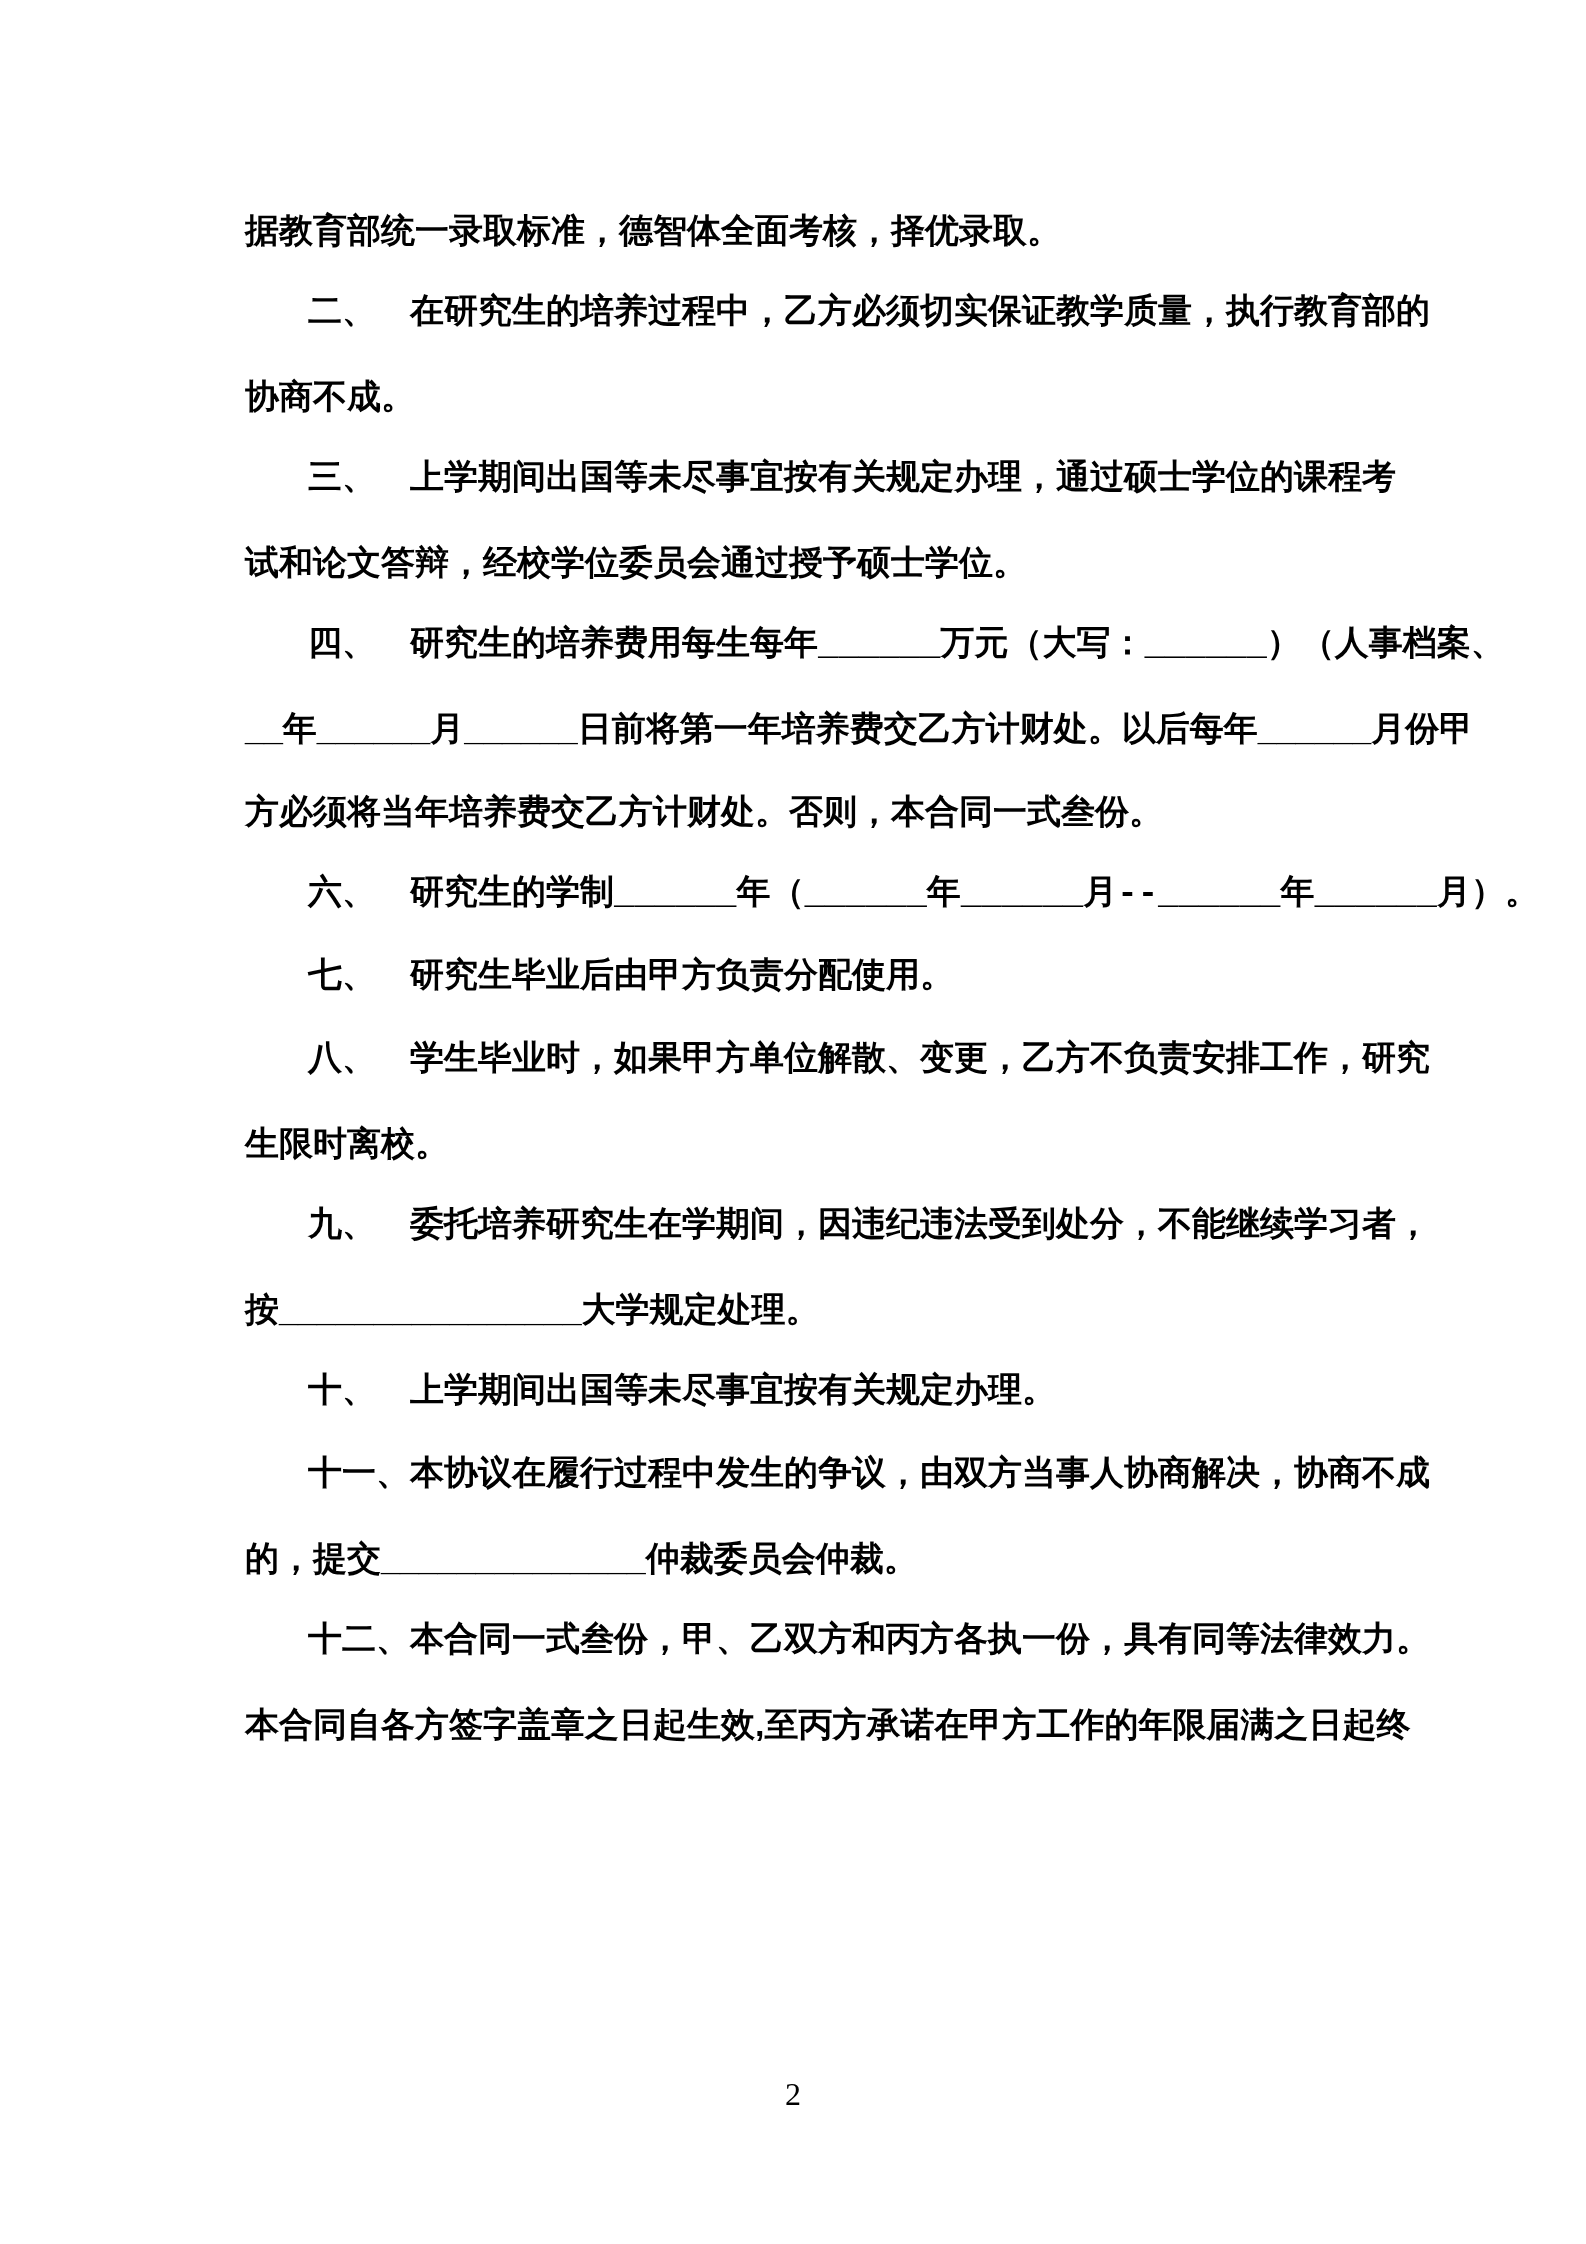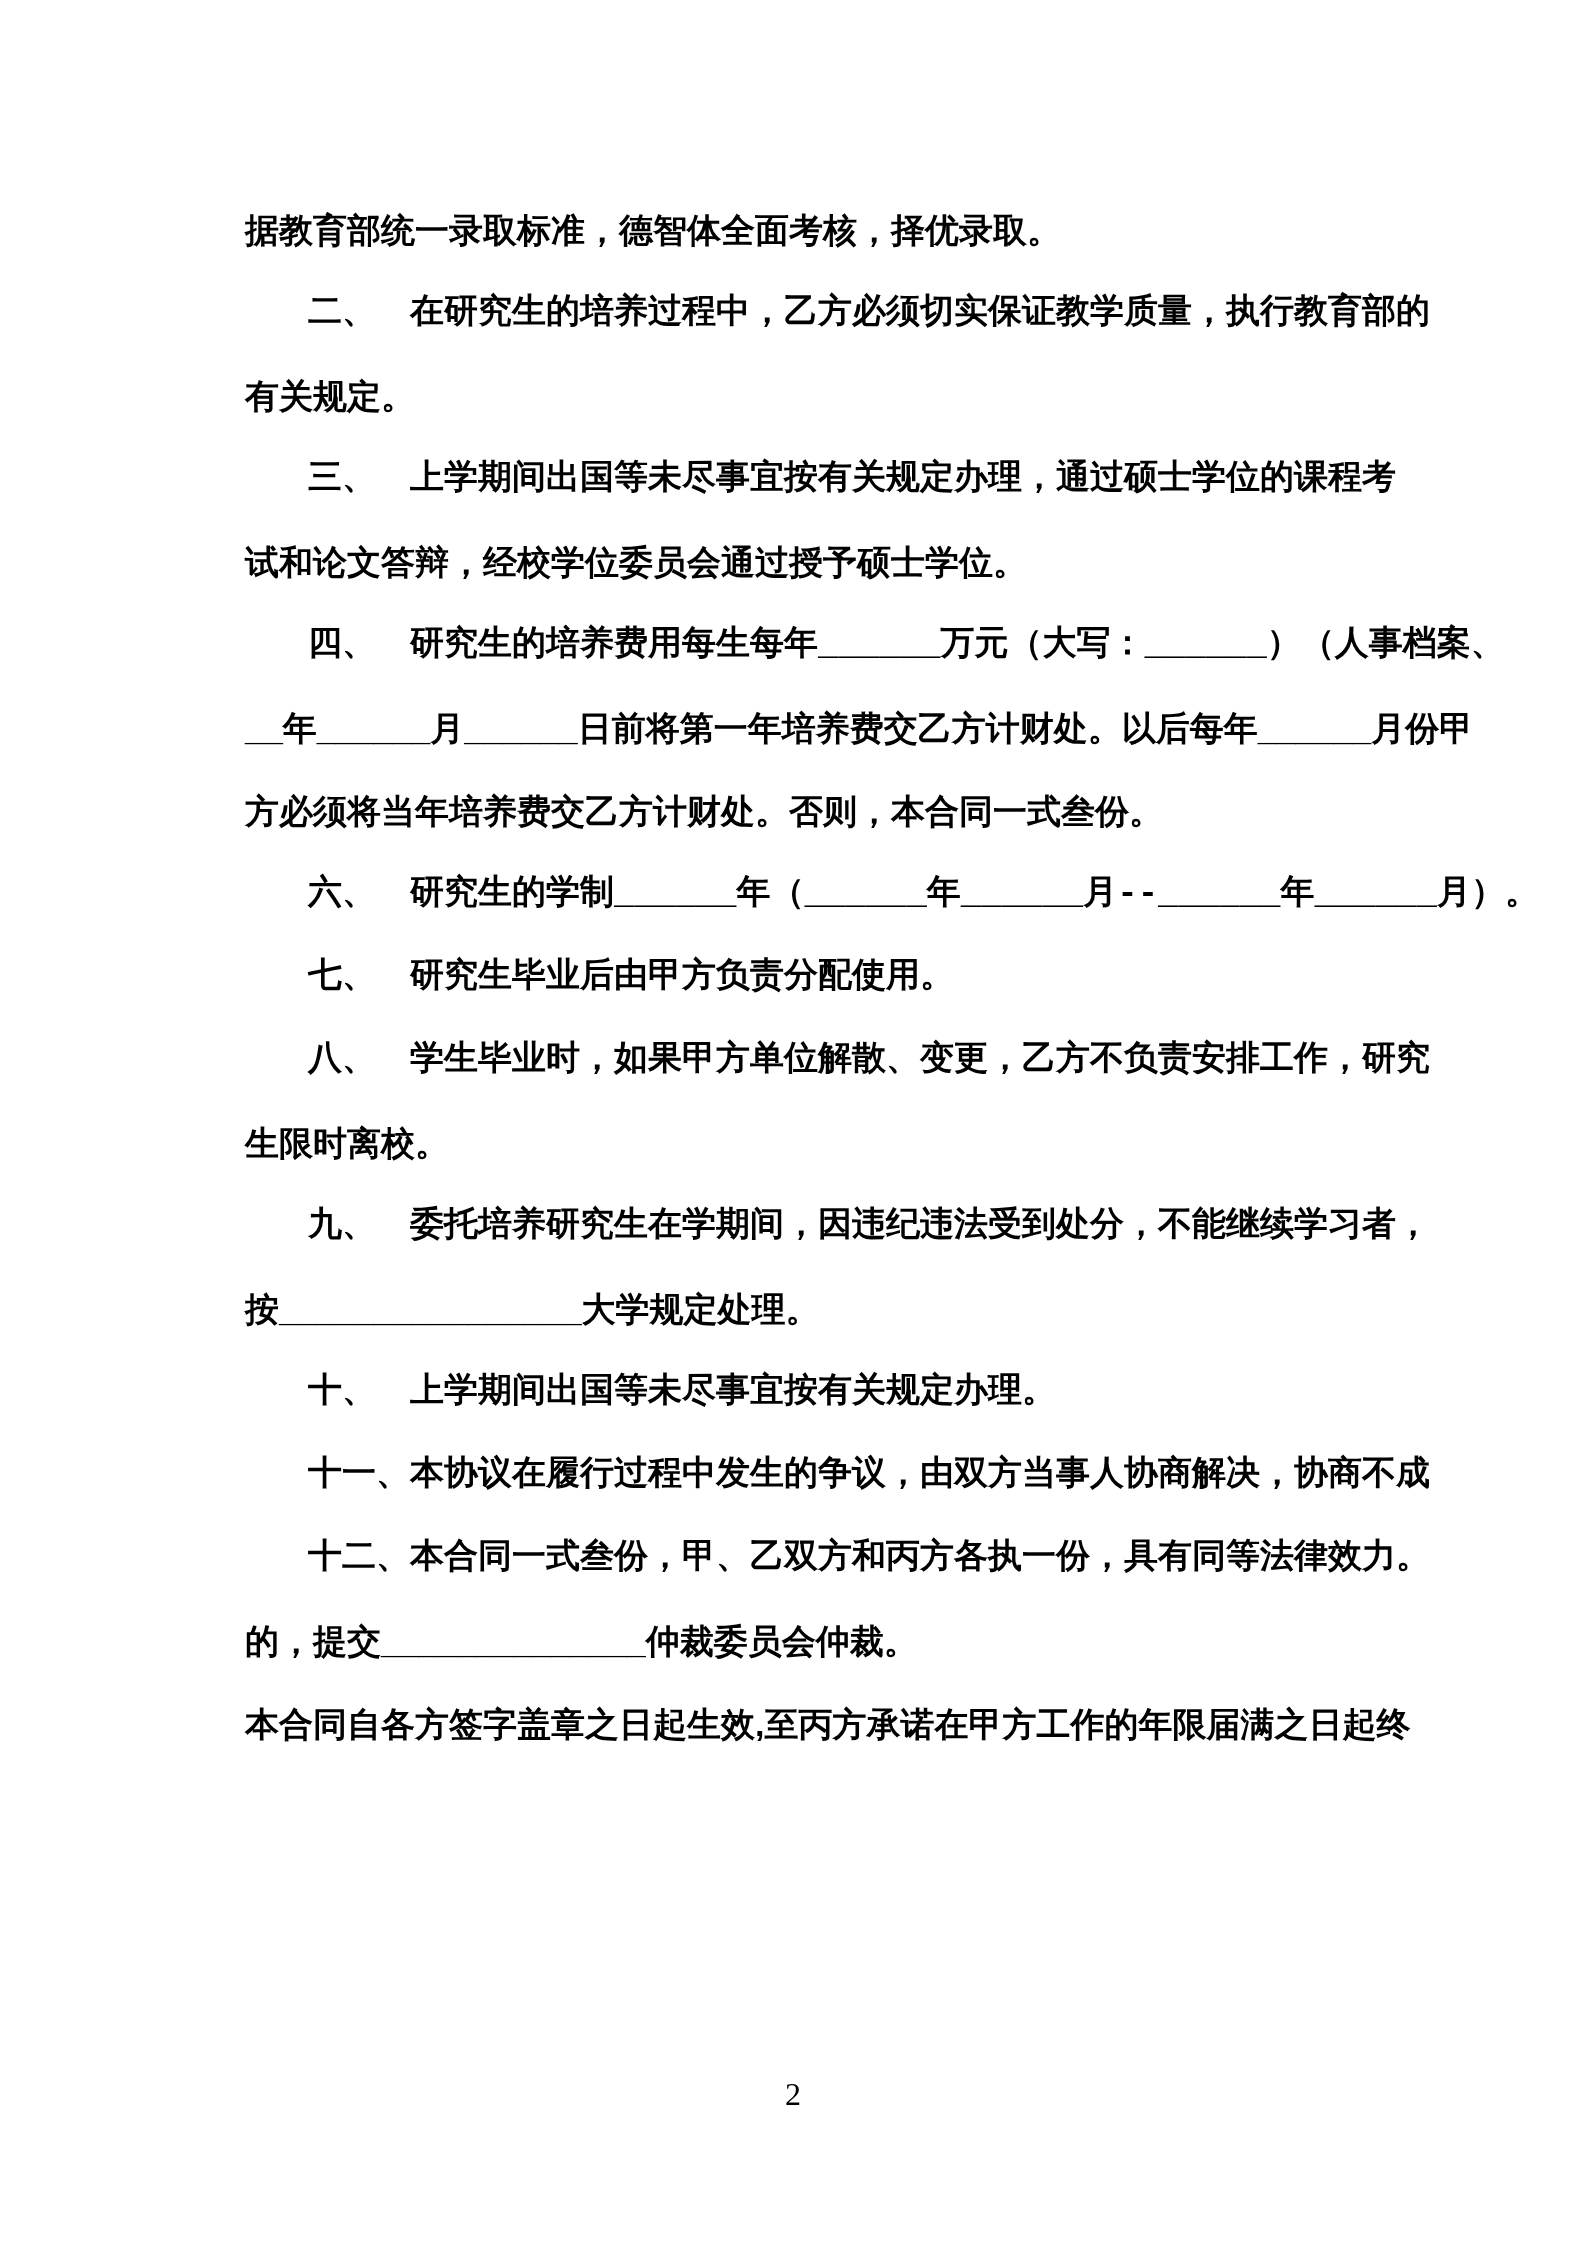--- a/index.html
+++ b/index.html
@@ -47,32 +47,32 @@
     line-height: 1;
   }
 </style>
 </head>
 <body>
 
 <div class="page">
   <div class="content">
     <div class="line">据教育部统一录取标准，德智体全面考核，择优录取。</div>
     <div class="line indent">二、　在研究生的培养过程中，乙方必须切实保证教学质量，执行教育部的</div>
-    <div class="line">有关规定。</div>
+    <div class="line">协商不成。</div>
     <div class="line indent">三、　上学期间出国等未尽事宜按有关规定办理，通过硕士学位的课程考</div>
     <div class="line">试和论文答辩，经校学位委员会通过授予硕士学位。</div>
     <div class="line indent">四、　研究生的培养费用每生每年______万元（大写：______）（人事档案、</div>
     <div class="line">__年______月______日前将第一年培养费交乙方计财处。以后每年______月份甲</div>
     <div class="line">方必须将当年培养费交乙方计财处。否则，本合同一式叁份。</div>
     <div class="line indent">六、　研究生的学制______年（______年______月--______年______月）。</div>
     <div class="line indent">七、　研究生毕业后由甲方负责分配使用。</div>
     <div class="line indent">八、　学生毕业时，如果甲方单位解散、变更，乙方不负责安排工作，研究</div>
     <div class="line">生限时离校。</div>
     <div class="line indent">九、　委托培养研究生在学期间，因违纪违法受到处分，不能继续学习者，</div>
     <div class="line">按________________大学规定处理。</div>
     <div class="line indent">十、　上学期间出国等未尽事宜按有关规定办理。</div>
     <div class="line indent">十一、本协议在履行过程中发生的争议，由双方当事人协商解决，协商不成</div>
+    <div class="line">的，提交______________仲裁委员会仲裁。</div>
     <div class="line indent">十二、本合同一式叁份，甲、乙双方和丙方各执一份，具有同等法律效力。</div>
-    <div class="line">的，提交______________仲裁委员会仲裁。</div>
     <div class="line">本合同自各方签字盖章之日起生效,至丙方承诺在甲方工作的年限届满之日起终</div>
   </div>
   <div class="page-number">2</div>
 </div>
 
 </body></html>

